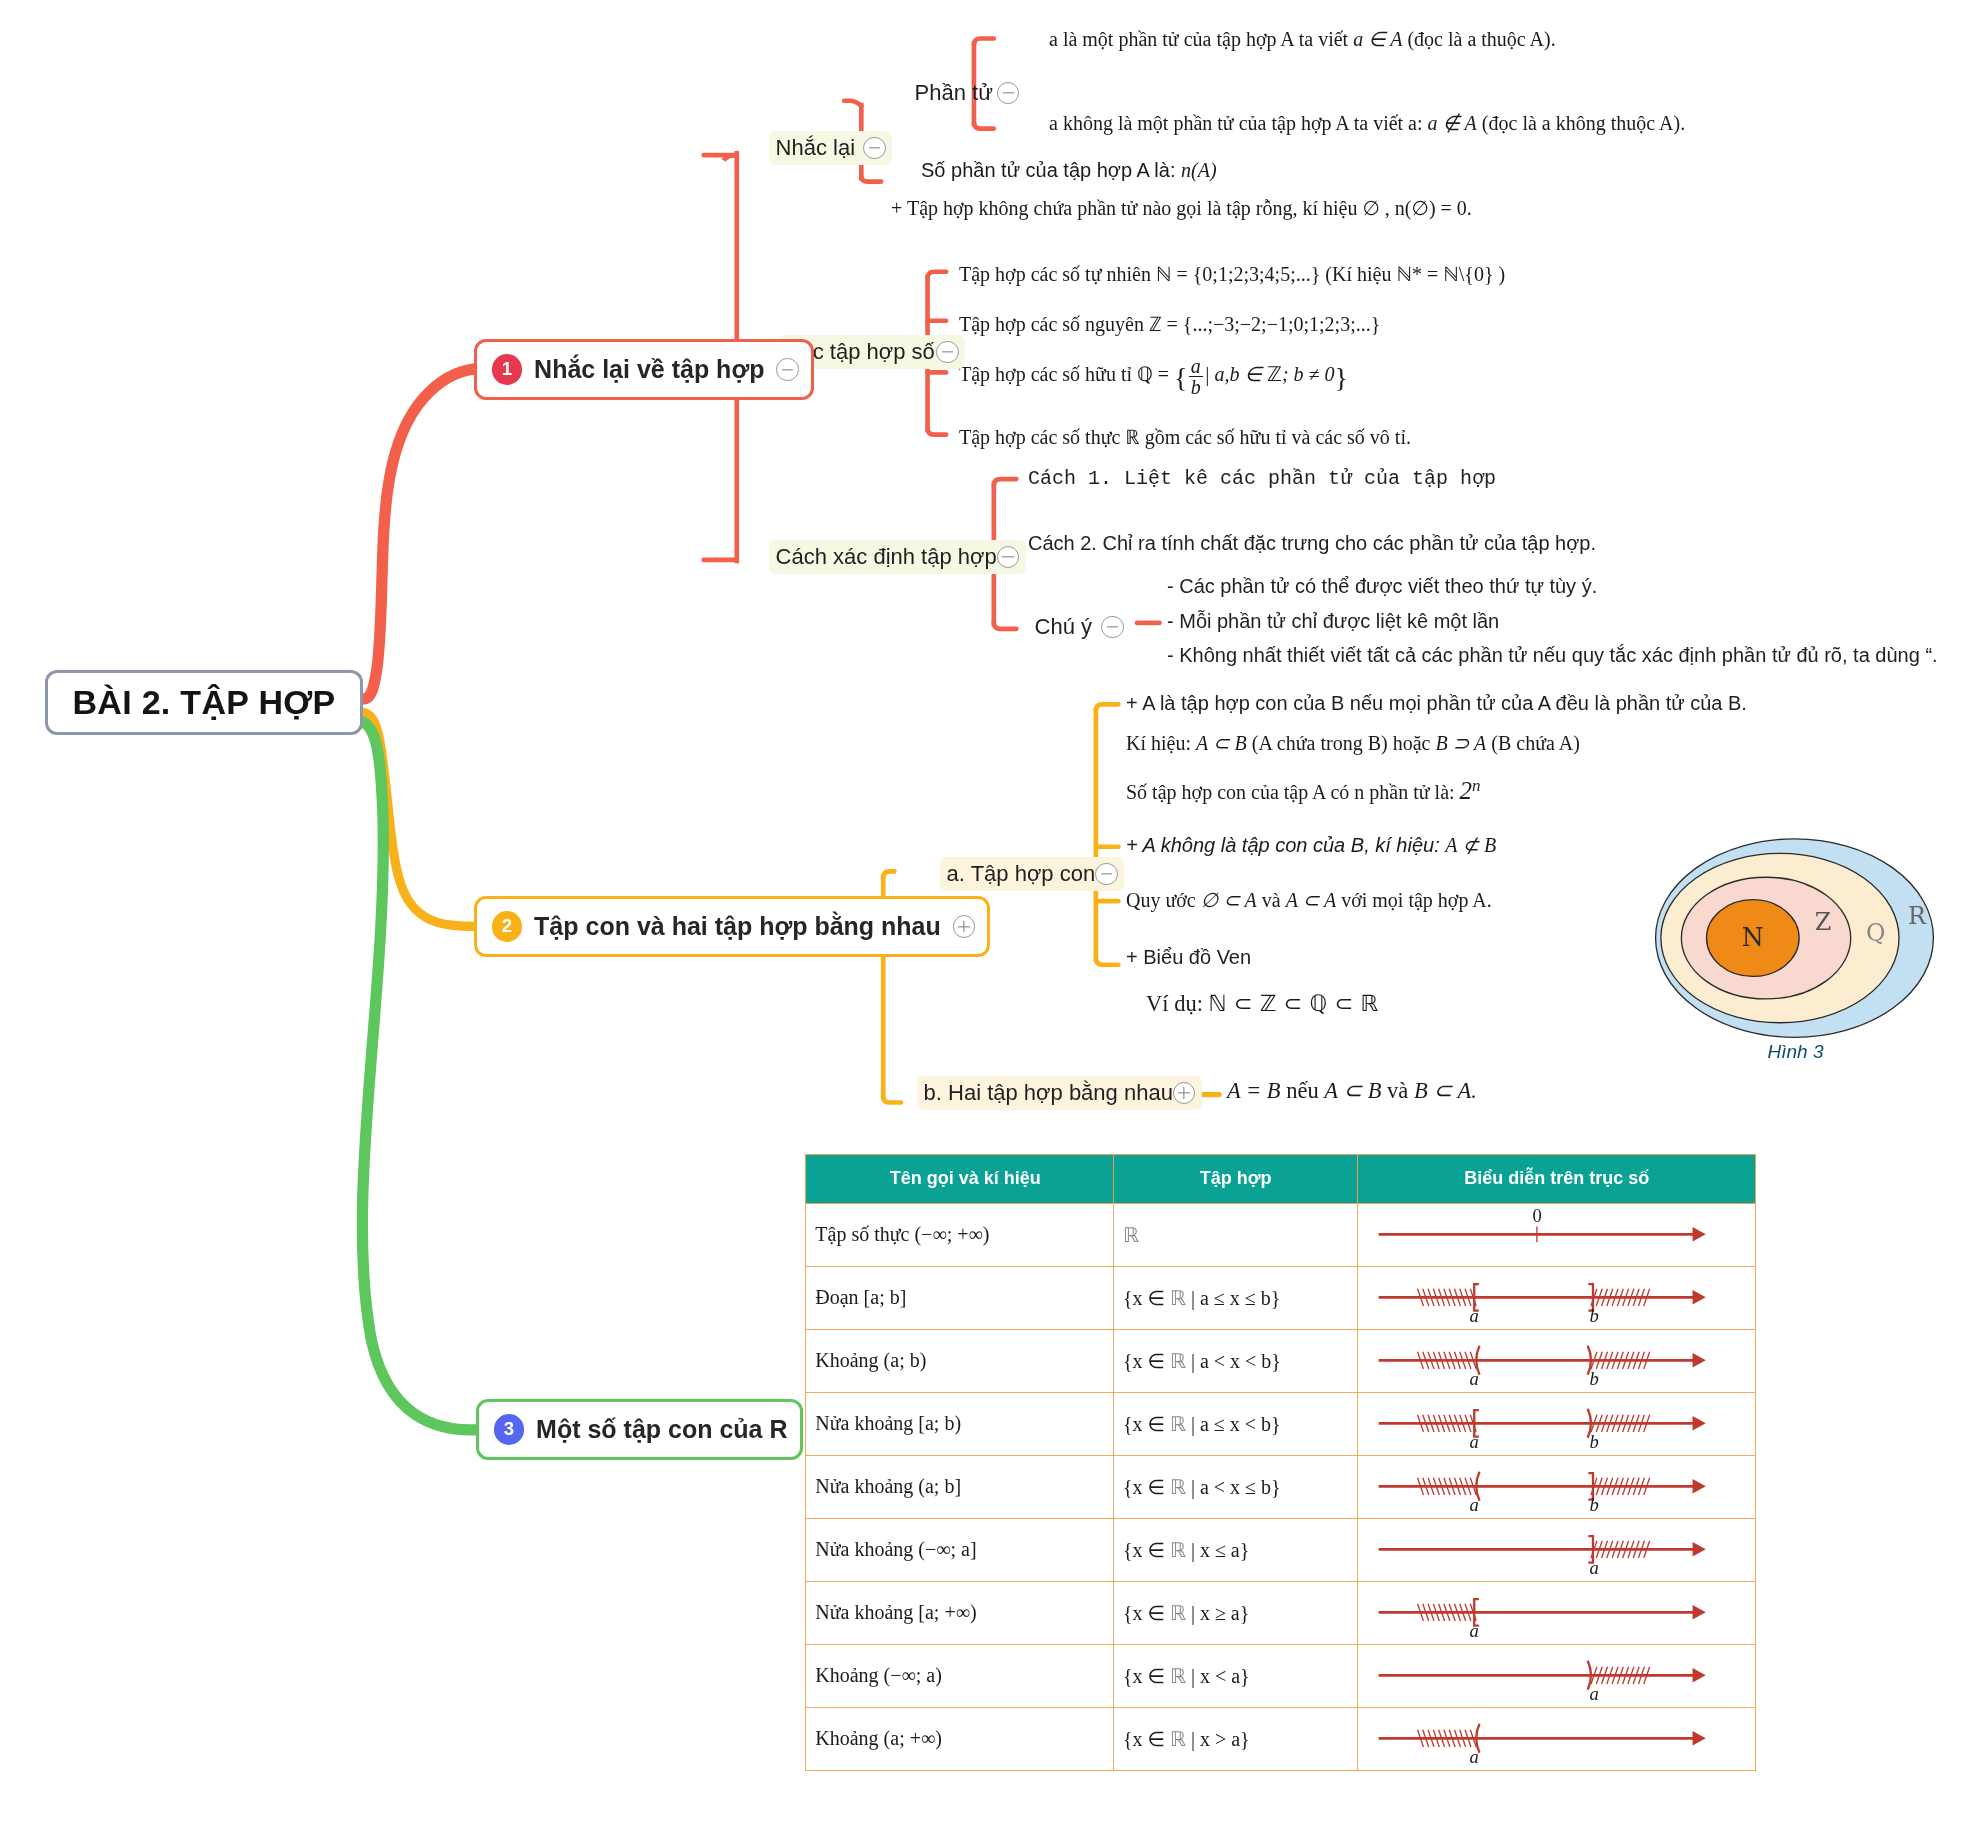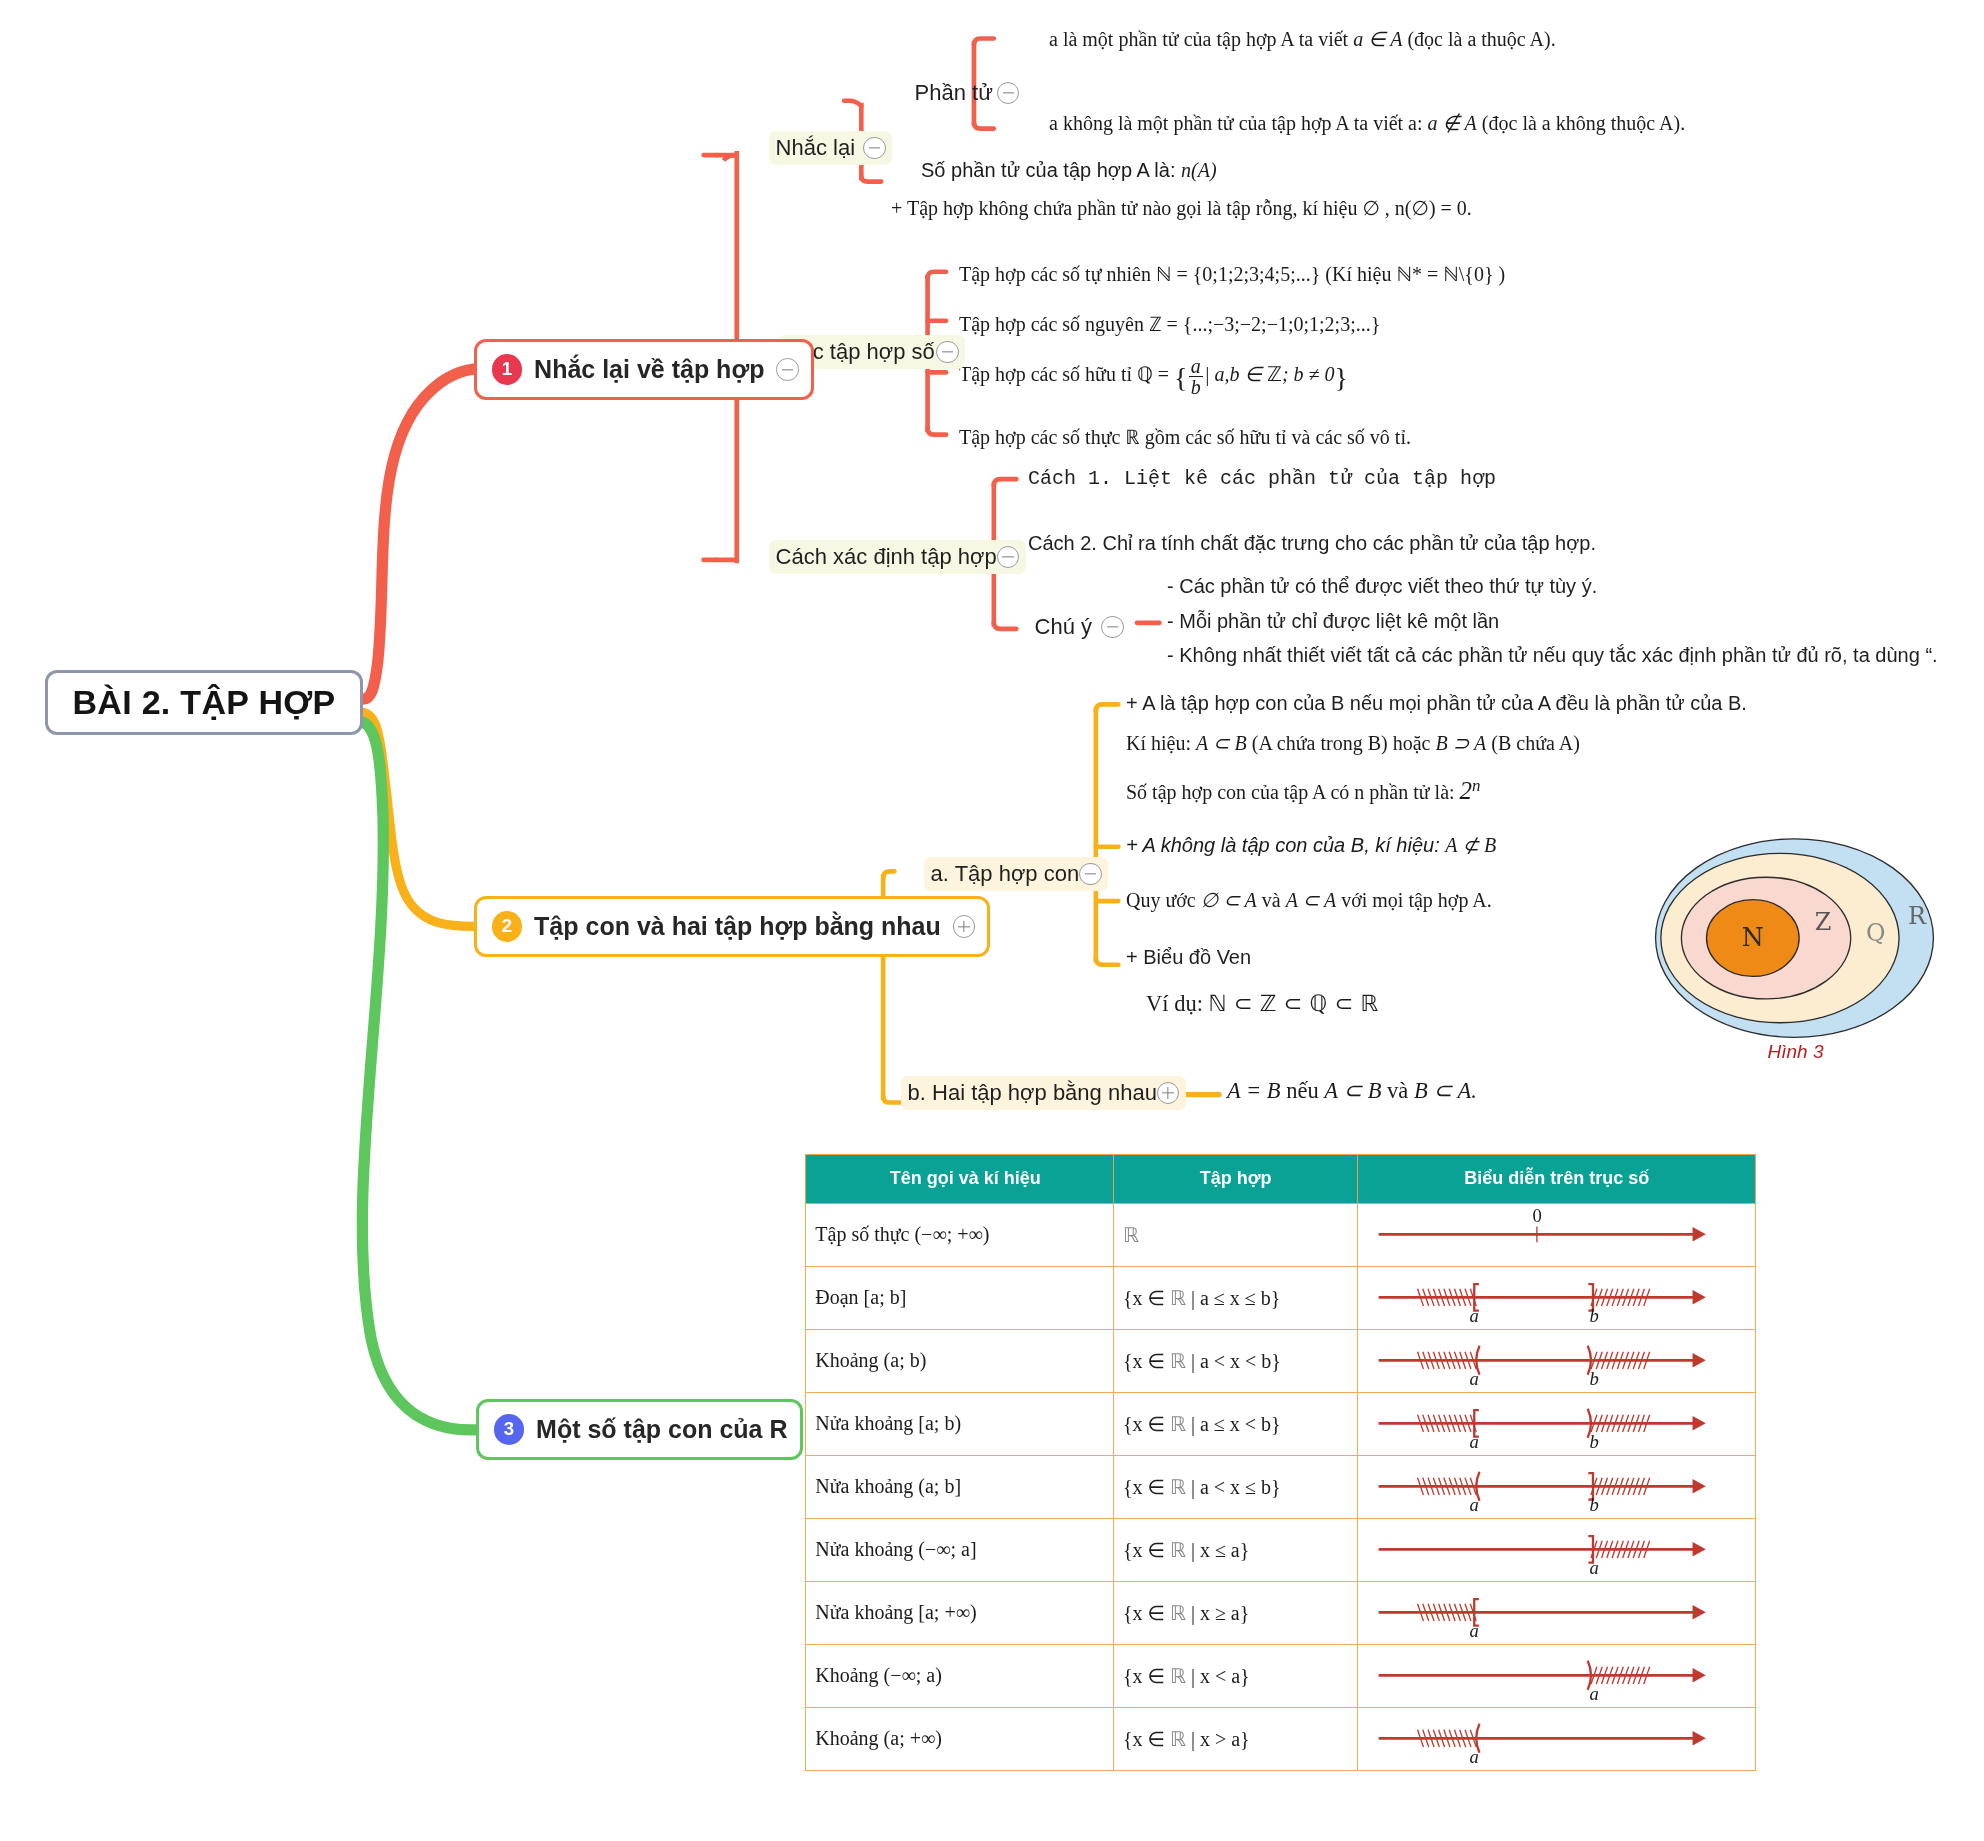--- a/index.html
+++ b/index.html
@@ -51,21 +51,21 @@
     content:""; position:absolute; top:4.6px; bottom:4.6px; left:50%;
     width:1.3px; background:#7d7d7d; transform:translateX(-50%);
   }
 
   
   .l2{
     display:flex; align-items:center; z-index:4;
     background:#f7f8e3; border-radius:6.6px; padding:4px 6.6px;
     font-size:22px; color:#1f1f1f; white-space:nowrap;
   }
-  .l2.cream{ background:#fdf4dd; }
+  .l2.cream{ background:#fdf4dd;margin-left:16px; }
 
   
   .leaf{
     font-family:"Liberation Serif", serif; font-size:20px; color:#1b1b1b;
     white-space:nowrap; z-index:3;
   }
   .mi{ font-style:italic; }
   .bb{ font-family:"DejaVu Sans", sans-serif; }
   .sup{ font-size:.65em; vertical-align:super; }
   .frac{ display:inline-flex; flex-direction:column; vertical-align:middle;
@@ -73,21 +73,21 @@
   .frac span:first-child{ border-bottom:1.3px solid #1b1b1b; padding:0 2px; }
 
   
   .leafs{ font-family:"Liberation Sans", sans-serif; font-size:20px; color:#1f1f1f; white-space:nowrap; z-index:3; }
 
   
   .venn{ left:1652px; top:819px; width:285px; height:258px; z-index:3; }
   .venn-cap{
     position:absolute; left:1716px; top:1041px; width:159px; text-align:center;
     font-family:"Liberation Sans", sans-serif; font-style:italic;
-    font-size:19px; color:#b91c1c;
+    font-size:19px; color:#0c4a6e;
   }
 
   
   .tbl{
     left:805px; top:1154px; width:951px; z-index:3;
     border-collapse:collapse; background:#fff;
   }
   .tbl th{
     background:#0ba296; color:#fff; font-size:18px; font-weight:bold;
     padding:13.3px 4px; border:1.3px solid #f0a04a; text-align:center;

